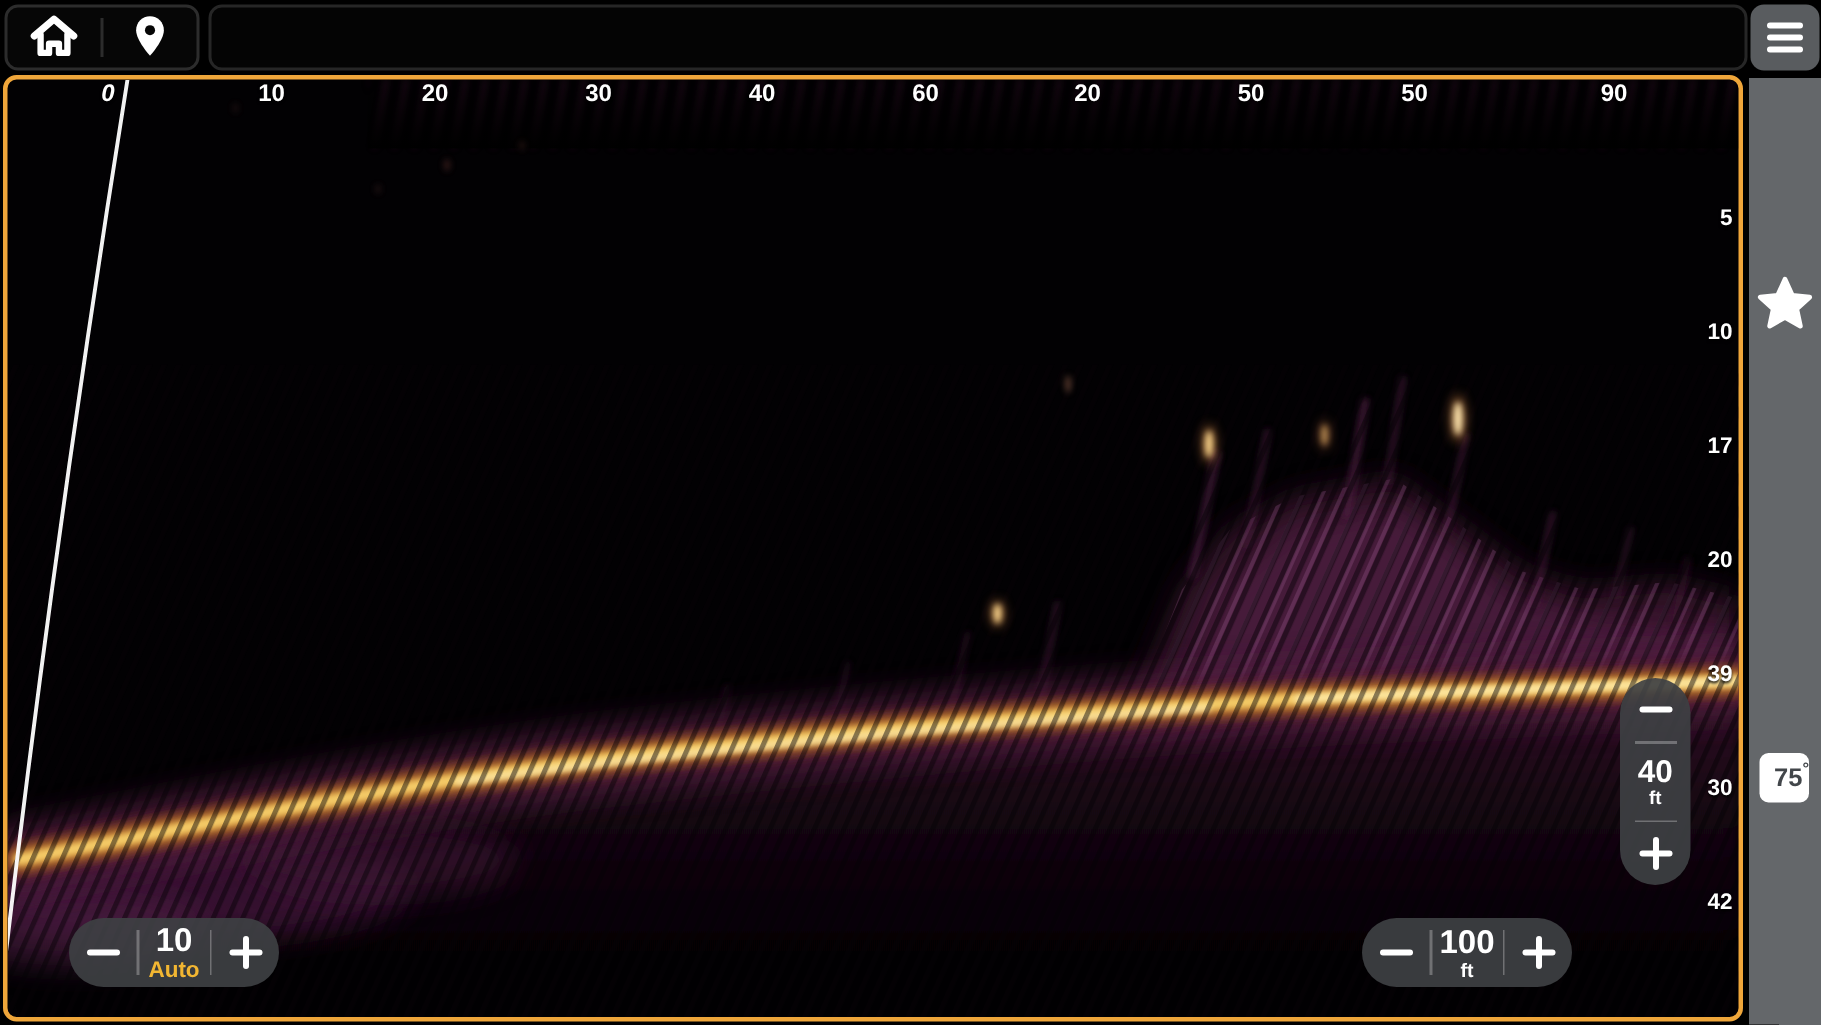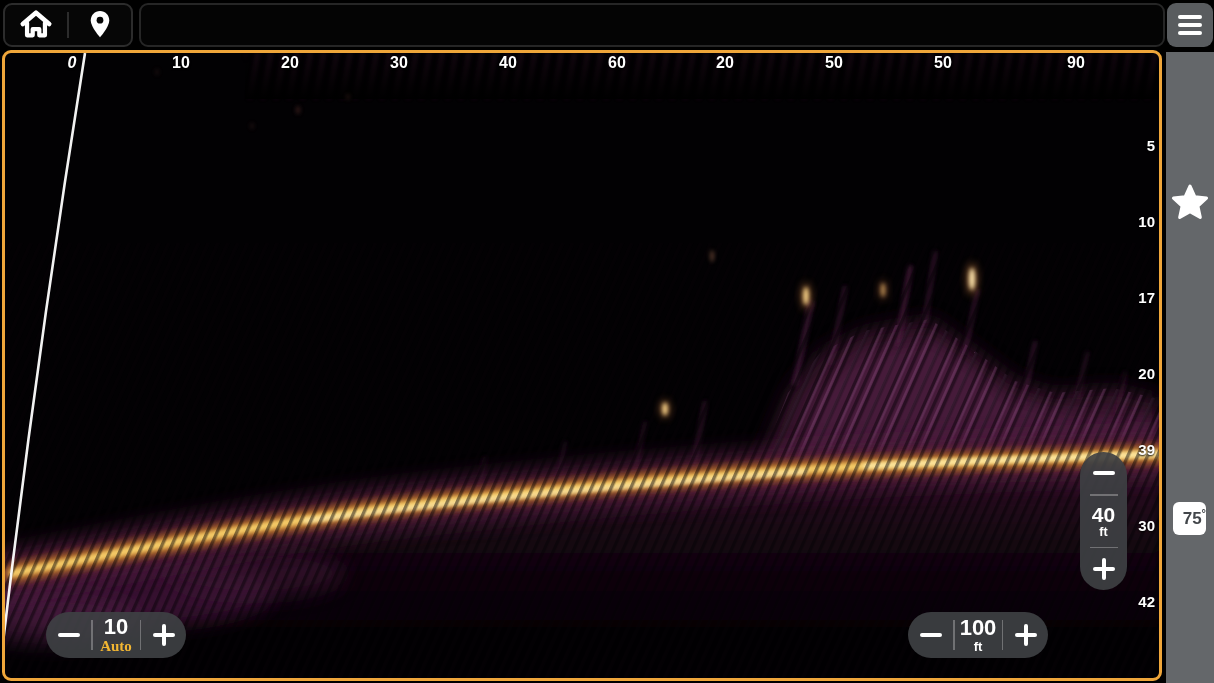--- a/index.html
+++ b/index.html
@@ -43,21 +43,21 @@
   
   .stepper{position:absolute;width:140px;height:46px;border-radius:23px;background:rgba(62,64,67,.92);
            display:flex;align-items:center;z-index:5;}
   .step-btn{width:45px;height:100%;background:none;border:none;display:flex;align-items:center;
             justify-content:center;cursor:pointer;padding:0;}
   .step-div{width:1.5px;height:30px;background:rgba(255,255,255,.28);}
   .step-val{flex:1;display:flex;flex-direction:column;align-items:center;justify-content:center;
             line-height:1;}
   .step-val .big{color:#fff;font-weight:bold;font-size:22px;}
   .step-val .small{color:#fff;font-weight:bold;font-size:13px;margin-top:1px;}
-  .step-val .amber{color:#f2b632;font-weight:bold;font-size:15px;margin-top:1px;font-family:Liberation Serif, serif;}
+  .step-val .amber{color:#f2b632;font-weight:bold;font-size:15px;margin-top:1px;}
   .minus-glyph{width:22px;height:4px;border-radius:2px;background:#fff;}
   .plus-glyph{position:relative;width:22px;height:22px;}
   .plus-glyph::before{content:"";position:absolute;left:0;top:9px;width:22px;height:4px;
                       border-radius:2px;background:#fff;}
   .plus-glyph::after{content:"";position:absolute;left:9px;top:0;width:4px;height:22px;
                      border-radius:2px;background:#fff;}
 
   .vstepper{position:absolute;left:1075px;top:399px;width:47px;height:138px;border-radius:24px;
             background:rgba(62,64,67,.92);display:flex;flex-direction:column;align-items:center;
             z-index:5;}

